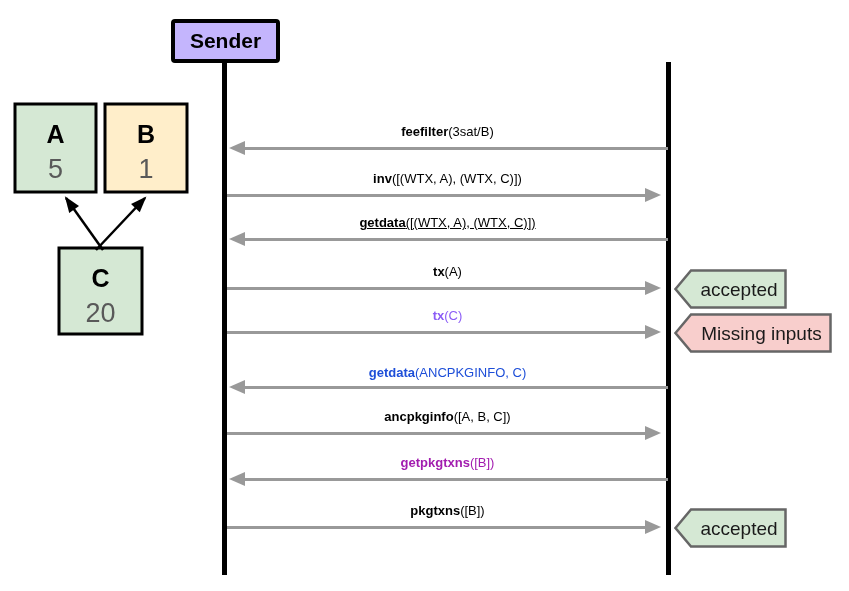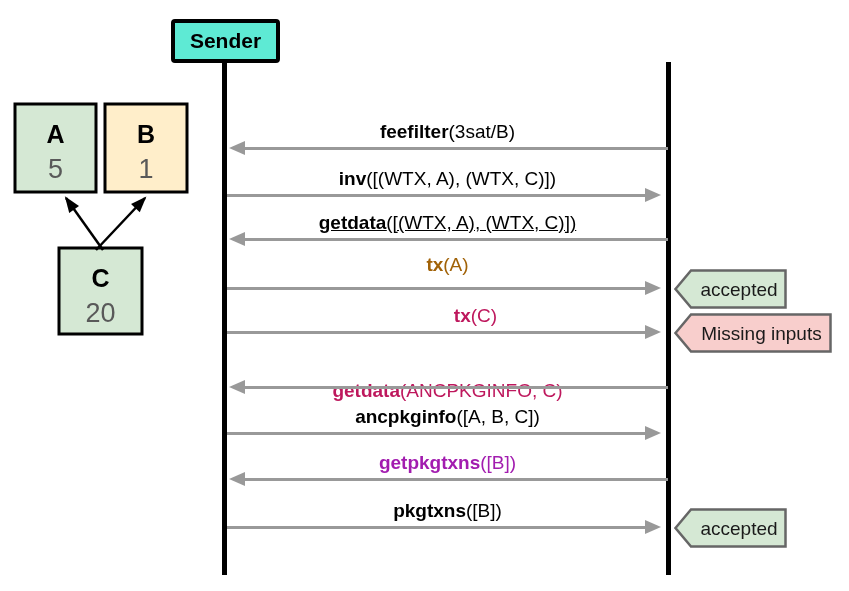--- a/index.html
+++ b/index.html
@@ -8,32 +8,32 @@
     width:849px;height:591px;
     background:#ffffff;
     font-family:"Liberation Sans", sans-serif;
     overflow:hidden;
   }
   .actor{
     position:absolute;
     box-sizing:border-box;
     border:4px solid #000;
     border-radius:4px;
-    background:#5eead4;
+    background:#c4b5fd;
     display:flex;align-items:center;justify-content:center;
     font-weight:bold;font-size:21px;color:#000;
   }
   .lifeline{
     position:absolute;
     width:5px;background:#000;
   }
   .msg-label{
     position:absolute;
     text-align:center;
-    font-size:19px;color:#000;
+    font-size:13px;color:#000;
     white-space:nowrap;
     height:26px;line-height:26px;
   }
   .msg-label b{font-weight:bold;}
   .msg-line{
     position:absolute;height:3px;
   }
   .arrow-head{
     position:absolute;width:0;height:0;
     border-top:7px solid transparent;
@@ -74,35 +74,35 @@
   <div id="messages">
       <div class="msg-label" style="left: 227px; width: 441px; top: 119px; color: rgb(0, 0, 0);"><b>feefilter</b><span>(3sat/B)</span></div>
       <div class="msg-line" style="top: 147px; background: rgb(153, 153, 153); left: 245px; width: 423px;"></div>
       <div class="arrow-head" style="top: 141px; left: 229px; border-right: 16px solid rgb(153, 153, 153);"></div>
       <div class="msg-label" style="left: 227px; width: 441px; top: 166px; color: rgb(0, 0, 0); text-align: center;"><b>inv</b><span>([(WTX, A), (WTX, C)])</span></div>
       <div class="msg-line" style="top: 194px; background: rgb(153, 153, 153); left: 227px; width: 419px;"></div>
       <div class="arrow-head" style="top: 188px; left: 645px; border-left: 16px solid rgb(153, 153, 153);"></div>
       <div class="msg-label" style="left: 227px; width: 441px; top: 210px; color: rgb(0, 0, 0); text-decoration: underline;"><b>getdata</b><span>([(WTX, A), (WTX, C)])</span></div>
       <div class="msg-line" style="top: 238px; background: rgb(153, 153, 153); left: 245px; width: 423px;"></div>
       <div class="arrow-head" style="top: 232px; left: 229px; border-right: 16px solid rgb(153, 153, 153);"></div>
-      <div class="msg-label" style="left: 227px; width: 441px; top: 252px; color: #a16207;"><b>tx</b><span>(A)</span></div>
+      <div class="msg-label" style="left: 227px; width: 441px; top: 259px; color: #000000;"><b>tx</b><span>(A)</span></div>
       <div class="msg-line" style="top: 287px; background: rgb(153, 153, 153); left: 227px; width: 419px;"></div>
       <div class="arrow-head" style="top: 281px; left: 645px; border-left: 16px solid rgb(153, 153, 153);"></div>
       <svg width="113" height="40" class="badge" style="left: 674px; top: 269px;">
         <polygon points="1.5,20 17,1.5 111.5,1.5 111.5,38.5 17,38.5" fill="#d5e8d4" stroke="#666666" stroke-width="2.5"></polygon>
         <text x="65" y="27" text-anchor="middle" font-size="19" fill="#1a1a1a">accepted</text>
       </svg>
-      <div class="msg-label" style="left: 227px; width: 441px; top: 303px; color: #be185d; margin-left: 28px;"><b>tx</b><span>(C)</span></div>
+      <div class="msg-label" style="left: 227px; width: 441px; top: 303px; color: #8b5cf6;"><b>tx</b><span>(C)</span></div>
       <div class="msg-line" style="top: 331px; background: rgb(153, 153, 153); left: 227px; width: 419px;"></div>
       <div class="arrow-head" style="top: 325px; left: 645px; border-left: 16px solid rgb(153, 153, 153);"></div>
       <svg width="158" height="40" class="badge" style="left: 674px; top: 313px;">
         <polygon points="1.5,20 17,1.5 156.5,1.5 156.5,38.5 17,38.5" fill="#f8cecc" stroke="#666666" stroke-width="2.5"></polygon>
         <text x="87.5" y="27" text-anchor="middle" font-size="19" fill="#1a1a1a">Missing inputs</text>
       </svg>
-      <div class="msg-label" style="left: 227px; width: 441px; top: 378px; color: #be185d;"><b>getdata</b><span>(ANCPKGINFO, C)</span></div>
+      <div class="msg-label" style="left: 227px; width: 441px; top: 360px; color: #1d4ed8;"><b>getdata</b><span>(ANCPKGINFO, C)</span></div>
       <div class="msg-line" style="top: 386px; background: rgb(153, 153, 153); left: 245px; width: 423px;"></div>
       <div class="arrow-head" style="top: 380px; left: 229px; border-right: 16px solid rgb(153, 153, 153);"></div>
       <div class="msg-label" style="left: 227px; width: 441px; top: 404px; color: rgb(0, 0, 0);"><b>ancpkginfo</b><span>([A, B, C])</span></div>
       <div class="msg-line" style="top: 432px; background: rgb(153, 153, 153); left: 227px; width: 419px;"></div>
       <div class="arrow-head" style="top: 426px; left: 645px; border-left: 16px solid rgb(153, 153, 153);"></div>
       <div class="msg-label" style="left: 227px; width: 441px; top: 450px; color: #a21caf;"><b>getpkgtxns</b><span>([B])</span></div>
       <div class="msg-line" style="top: 478px; background: rgb(153, 153, 153); left: 245px; width: 423px;"></div>
       <div class="arrow-head" style="top: 472px; left: 229px; border-right: 16px solid rgb(153, 153, 153);"></div>
       <div class="msg-label" style="left: 227px; width: 441px; top: 498px; color: rgb(0, 0, 0); text-align: center;"><b>pkgtxns</b><span>([B])</span></div>
       <div class="msg-line" style="top: 526px; background: rgb(153, 153, 153); left: 227px; width: 419px;"></div>

